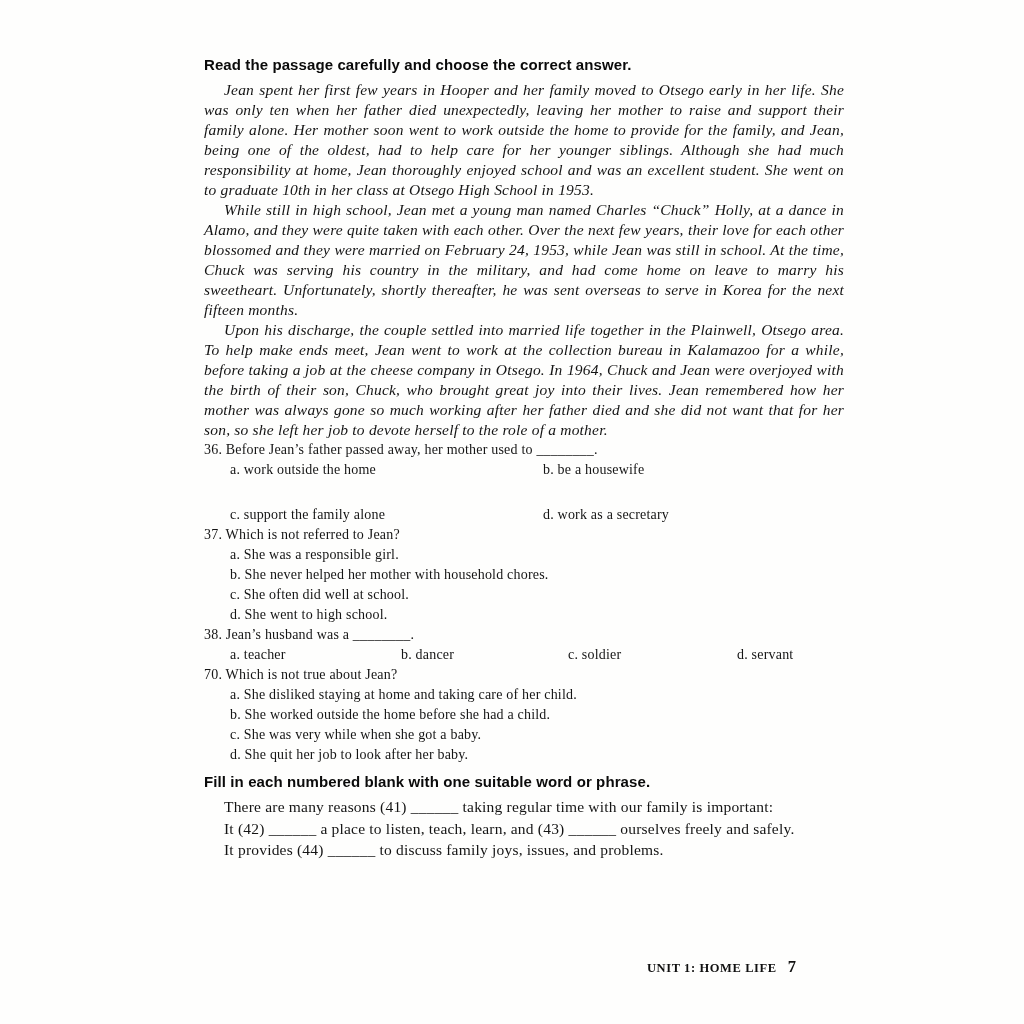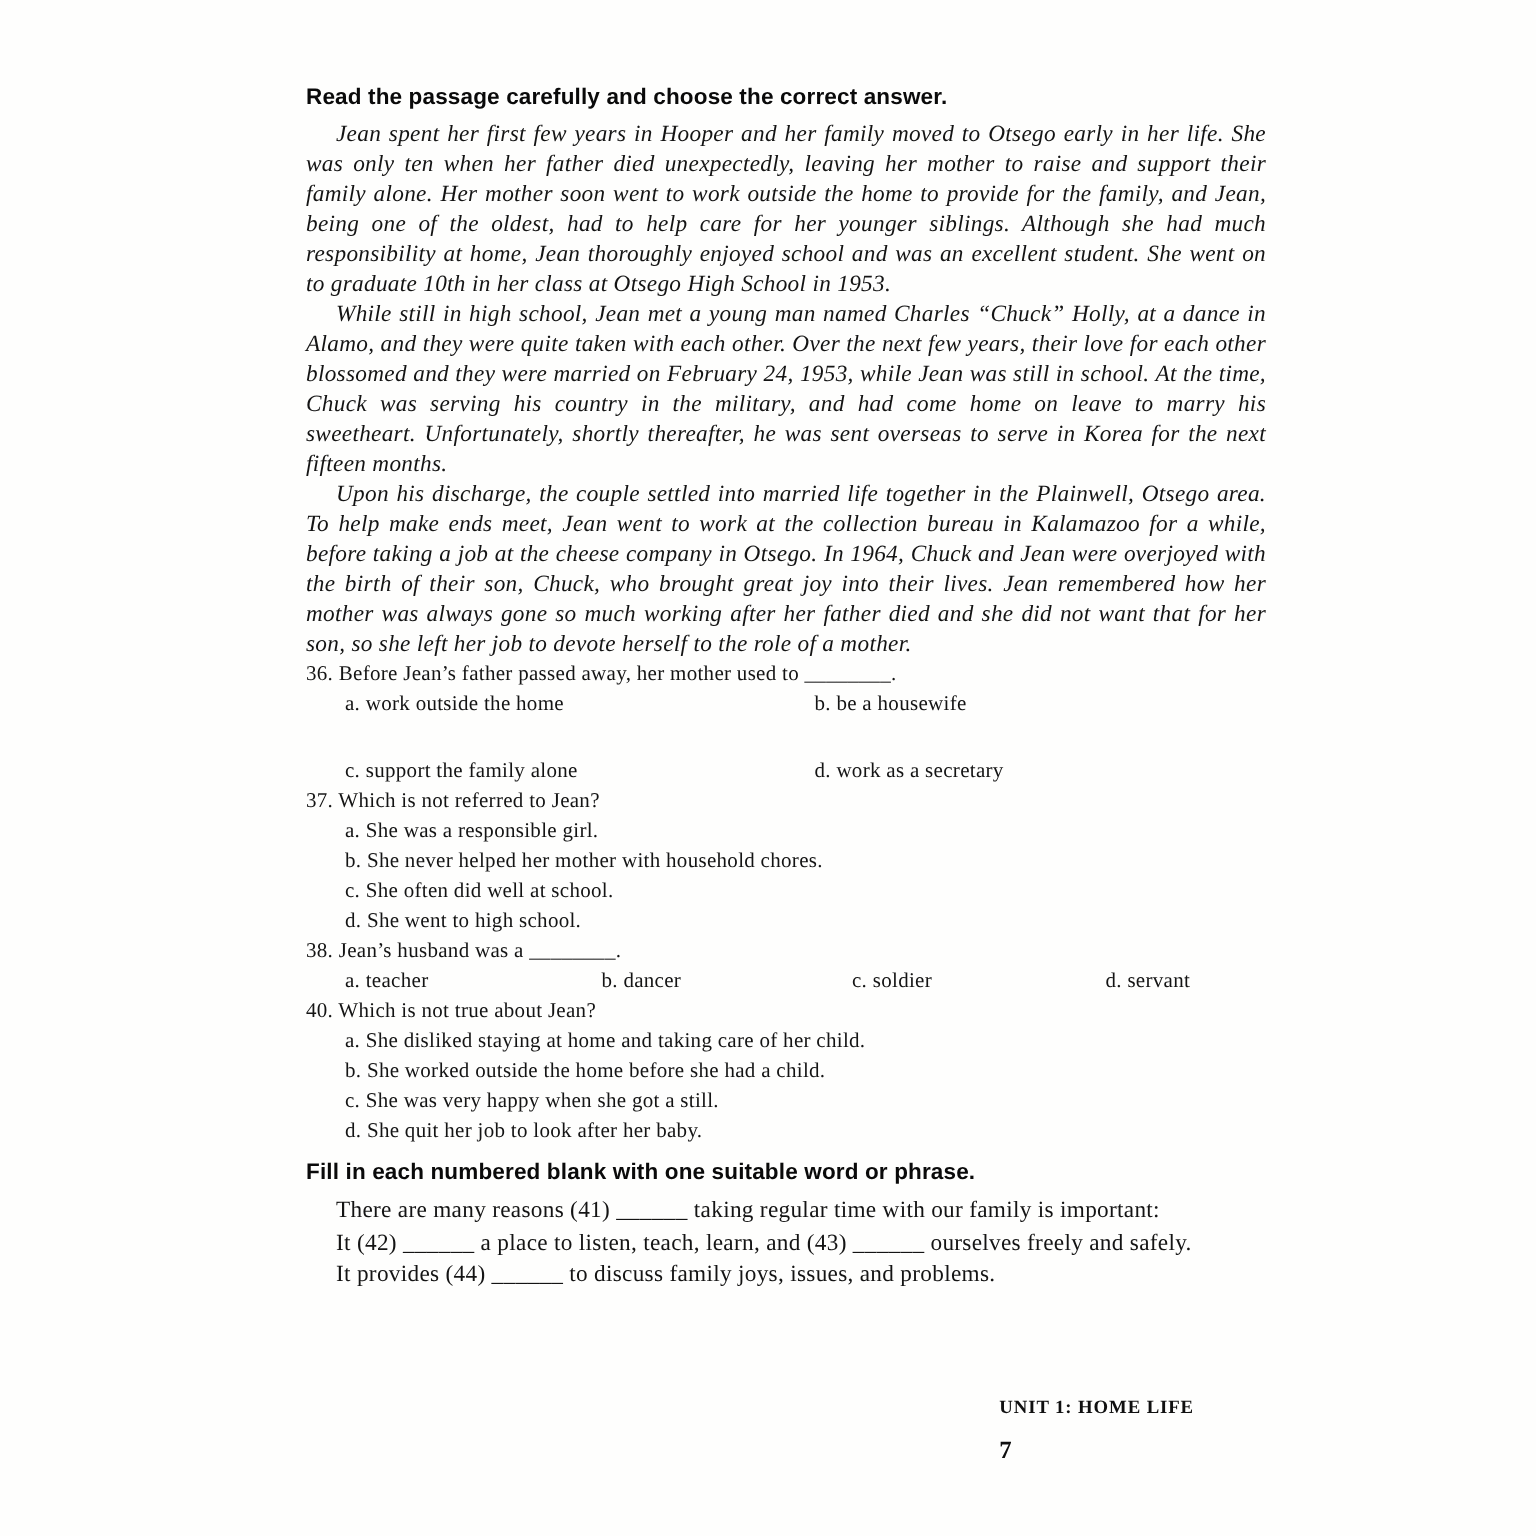--- a/index.html
+++ b/index.html
@@ -61,21 +61,20 @@
     padding-left: 20px;
     letter-spacing: 0.2px;
   }
   .footer {
     position: absolute;
     right: 228px;
     bottom: 47px;
     display: flex;
     align-items: baseline;
     gap: 11px;
-    flex-direction: column;
   }
   .footer-label {
     font-family: "Liberation Serif", serif;
     font-weight: 700;
     font-size: 12.5px;
     letter-spacing: 0.6px;
     color: #101010;
   }
   .footer-page {
     font-family: "Liberation Serif", serif;
@@ -125,25 +124,25 @@
         <div class="q-options opts-4col">
           <div class="opt">a. teacher</div>
           <div class="opt">b. dancer</div>
           <div class="opt">c. soldier</div>
           <div class="opt">d. servant</div>
         </div>
       </div>
 
 
       <div class="q">
-        <div class="q-text">40. Which is not true about Jean?</div>
+        <div class="q-text">70. Which is not true about Jean?</div>
         <div class="q-options opts-stack">
           <div class="opt">a. She disliked staying at home and taking care of her child.</div>
           <div class="opt">b. She worked outside the home before she had a child.</div>
-          <div class="opt">c. She was very happy when she got a still.</div>
+          <div class="opt">c. She was very while when she got a baby.</div>
           <div class="opt">d. She quit her job to look after her baby.</div>
         </div>
       </div>
 
     </div>
 
     <div class="section-heading fill-heading">Fill in each numbered blank with one suitable word or phrase.</div>
 
     <div class="fill-lines">
       <div>There are many reasons (41) ______ taking regular time with our family is important:</div>

